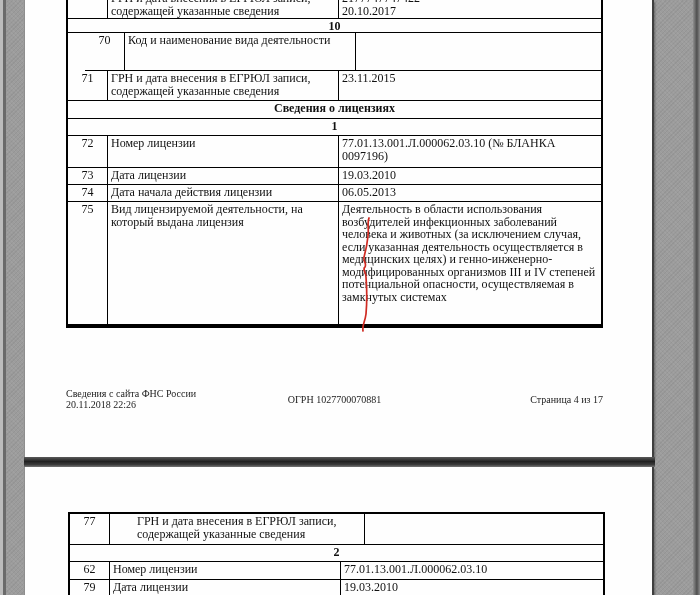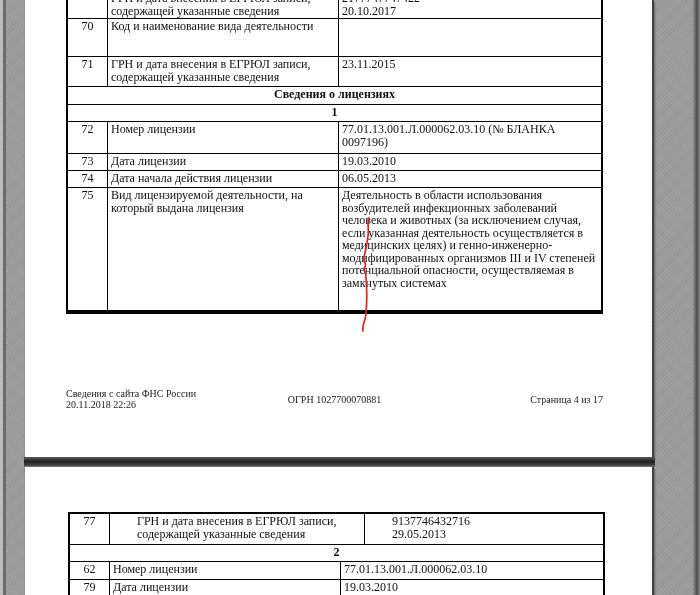--- a/index.html
+++ b/index.html
@@ -40,21 +40,21 @@
   .t1 .trow:last-child { border-bottom:2px solid #000; }
   .cell-num   { width:40px; border-right:1px solid #000; text-align:center; padding-top:1px;
                 font-size:12px; line-height:12.5px; flex:none; }
   .cell-label { width:231px; border-right:1px solid #000; padding:1px 4px 0 3px;
                 font-size:12px; line-height:12.5px; flex:none; }
   .cell-value { width:265px; padding:1px 4px 0 3px; font-size:12px; line-height:12.5px; flex:none; }
   .cell-span  { width:100%; text-align:center; font-weight:bold; font-size:12px; line-height:12.5px; padding-top:1px; }
 
   .clipped .cell-inner { margin-top:-9px; }
 
-  .h19{height:19px;} .h14{height:14px;} .h38{height:38px;} .h30{height:30px;}
+  .h19{height:19px;} .h14{height:14px;} .h38{height:38px;margin-left:17px;} .h30{height:30px;}
   .h18{height:18px;} .h17{height:17px;} .h32{height:32px;} .h31{height:31px;gap:24px;}
   .h124{height:124px;} .h41{height:41px;}
 
   .footer {
     position:absolute; left:41px; top:388px; width:537px;
     display:flex; align-items:center; font-size:10px; line-height:11px; color:#222;
   }
   .footer .f-left { flex:1; }
   .footer .f-center { flex:none; }
   .footer .f-right { flex:1; text-align:right; }
@@ -77,20 +77,23 @@
           <div class="cell-inner">ГРН и дата внесения в ЕГРЮЛ записи, содержащей указанные сведения</div>
         </div>
       <div class="cell-value">
           <div class="cell-inner">
         <span style="display:block">2177747747422</span>
         <span style="display:block">20.10.2017</span>
       </div>
         </div>
     </div>
 
+    <div class="trow h14">
+      <div class="cell-span">10</div>
+    </div>
 
     <div class="trow h38">
       <div class="cell-num">70</div>
       <div class="cell-label">Код и наименование вида деятельности</div>
     </div>
 
     <div class="trow h30">
       <div class="cell-num">71</div>
       <div class="cell-label">ГРН и дата внесения в ЕГРЮЛ записи, содержащей указанные сведения</div>
       <div class="cell-value">
@@ -148,24 +151,20 @@
 </div>
 
 <div class="page-separator"></div>
 
 <div class="page page2">
   <div class="doc-table t2">
 
     <div class="trow h31">
       <div class="cell-num">77</div>
       <div class="cell-label">ГРН и дата внесения в ЕГРЮЛ записи, содержащей указанные сведения</div>
-      <div class="cell-value">
-        <span style="display:block">9137746432716</span>
-        <span style="display:block">29.05.2013</span>
-      </div>
     </div>
 
     <div class="trow h17">
       <div class="cell-span">2</div>
     </div>
 
     <div class="trow h18">
       <div class="cell-num">62</div>
       <div class="cell-label">Номер лицензии</div>
       <div class="cell-value">77.01.13.001.Л.000062.03.10</div>

